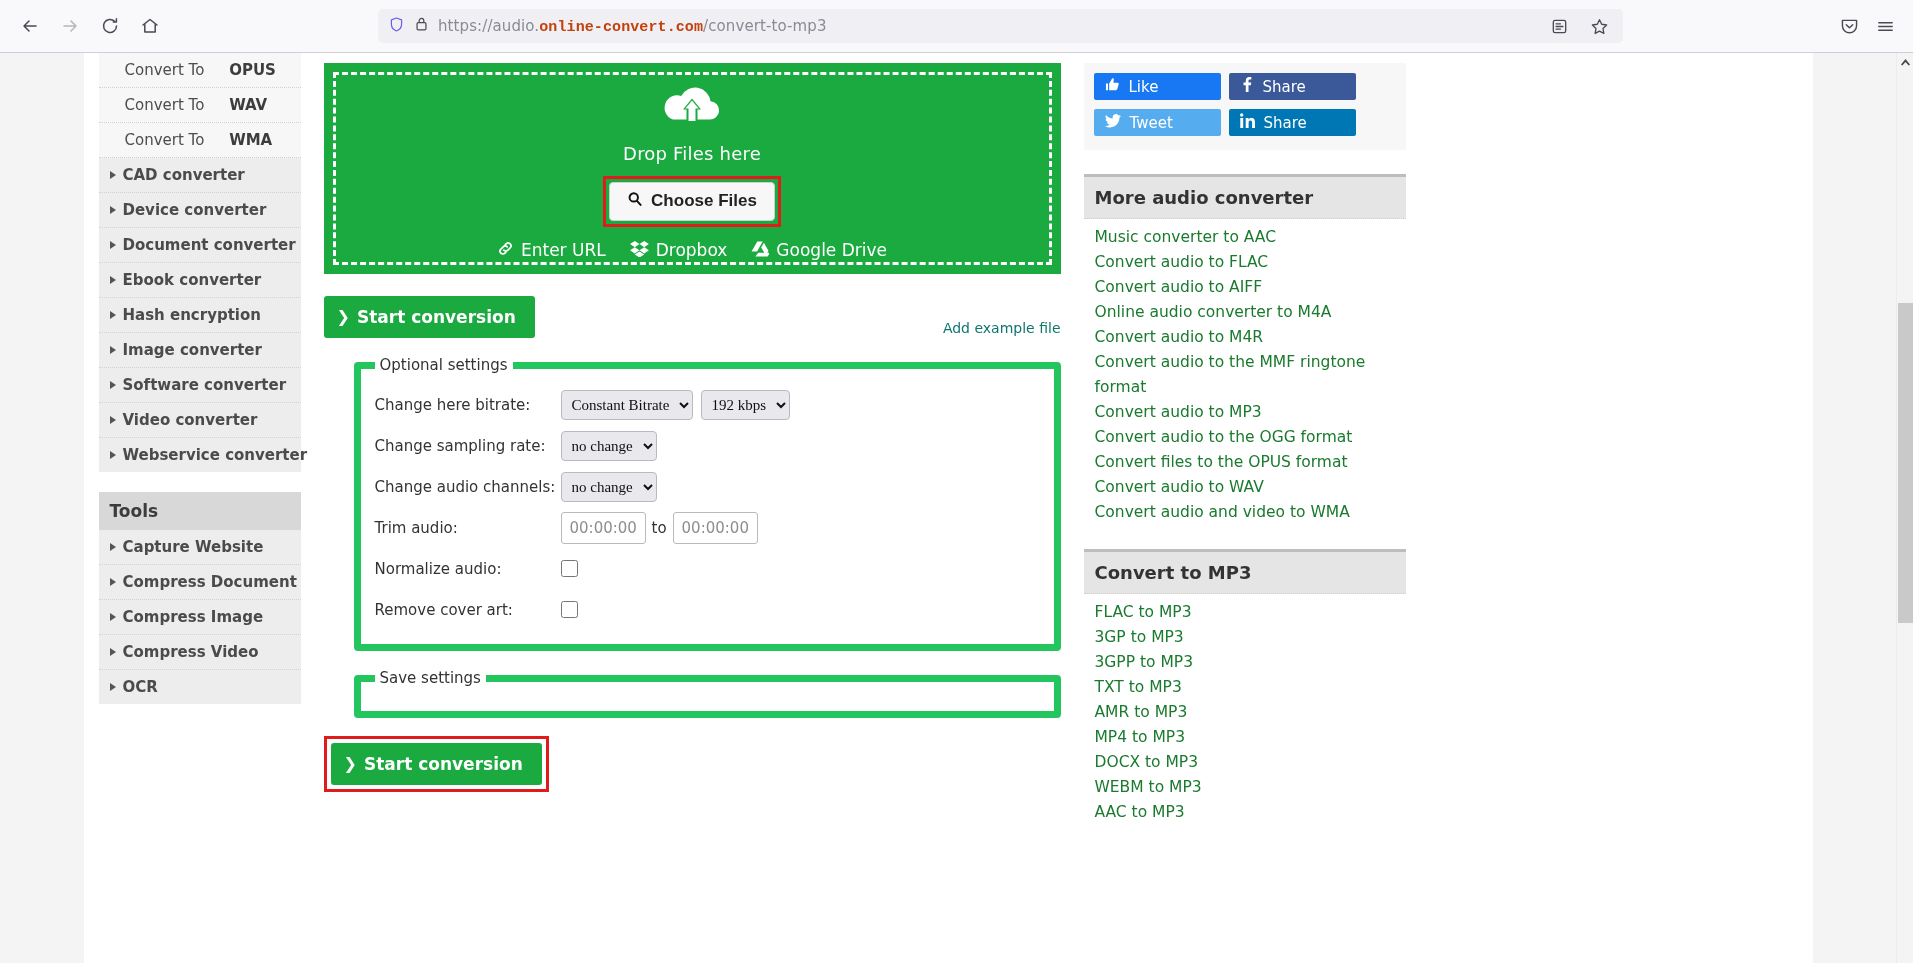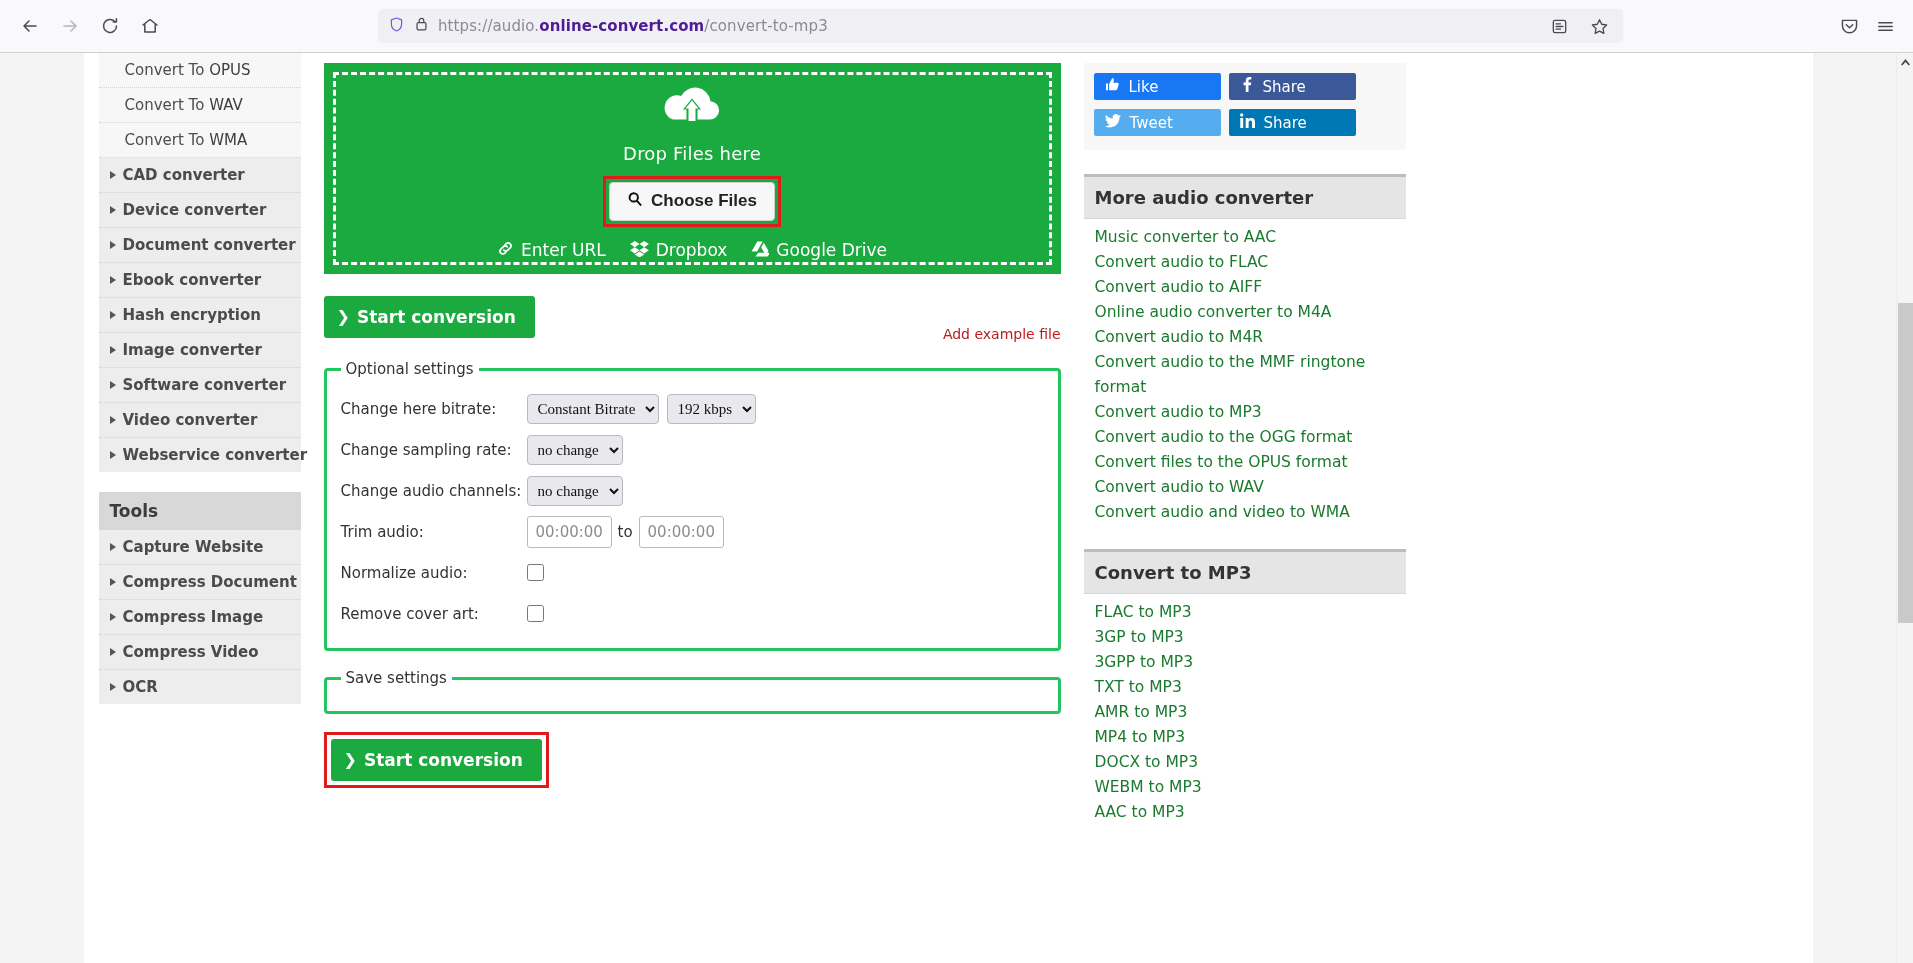--- a/index.html
+++ b/index.html
@@ -37,21 +37,21 @@
     border-radius: 5px;
     display: flex; align-items: center;
     padding: 0 10px;
     gap: 9px;
     position: relative;
   }
   #urlbar .url-text {
     font-size: 15px; color: #8a8a96; letter-spacing: .1px;
     white-space: nowrap; overflow: hidden;
   }
-  #urlbar .url-text b { color: #4c1d95; font-weight: 600; }
+  #urlbar .url-text b { color: #c2410c; font-weight: 600; font-family: Liberation Mono, monospace; }
   .chrome-right { display: flex; align-items: center; }
   .chrome-right .nav-btn { width: 36px; }
   #reader-star-group {
     position: absolute; right: 0; top: 0; height: 34px;
     display: flex; align-items: center; background: #f0f0f4;
     border-radius: 0 5px 5px 0; padding-right: 4px;
   }
 
   
   #viewport {
@@ -82,21 +82,21 @@
   .nav-block { background: #ededed; }
   .nav-sub {
     background: #f7f7f7;
     font-size: 15px;
     color: #4d4d4d;
     padding: 8px 6px 8px 26px;
     border-bottom: 1px dotted #d2d2d2;
     cursor: pointer;
     white-space: nowrap;
   }
-  .nav-sub b { color: #3d3d3d; font-weight: normal; }
+  .nav-sub b { color: #3d3d3d; font-weight: bold; margin-left: 20px; }
   .nav-item {
     background: #ededed;
     font-size: 15px;
     font-weight: bold;
     color: #4b4b4b;
     padding: 8px 6px 8px 11px;
     border-bottom: 1px dotted #d2d2d2;
     cursor: pointer;
     display: flex; align-items: center; gap: 7px;
     white-space: nowrap;
@@ -172,28 +172,29 @@
     border: none;
     font-size: 17px; font-weight: bold;
     padding: 11px 19px 11px 13px;
     border-radius: 3px;
     display: inline-flex; align-items: center; gap: 7px;
     cursor: pointer;
     font-family: "DejaVu Sans", "Liberation Sans", sans-serif;
   }
   .chev { font-weight: bold; font-size: 16px; line-height: 1; }
   #add-example {
-    font-size: 14px; color: #b91c1c; margin-top: 30px; cursor: pointer;
+    font-size: 14px; color: #0f766e; margin-top: 24px; cursor: pointer;
   }
 
   fieldset.box {
-    border: 3px solid #22c55e;
+    border: 7px solid #22c55e;
     border-radius: 4px;
     margin-top: 18px;
     padding: 10px 14px 14px 14px;
+    margin-left: 30px;
   }
   fieldset.box > legend {
     font-size: 15px; color: #333; padding: 0 5px;
   }
   .frow {
     display: flex; align-items: center;
     min-height: 41px;
   }
   .flabel {
     width: 186px; flex: 0 0 186px;

